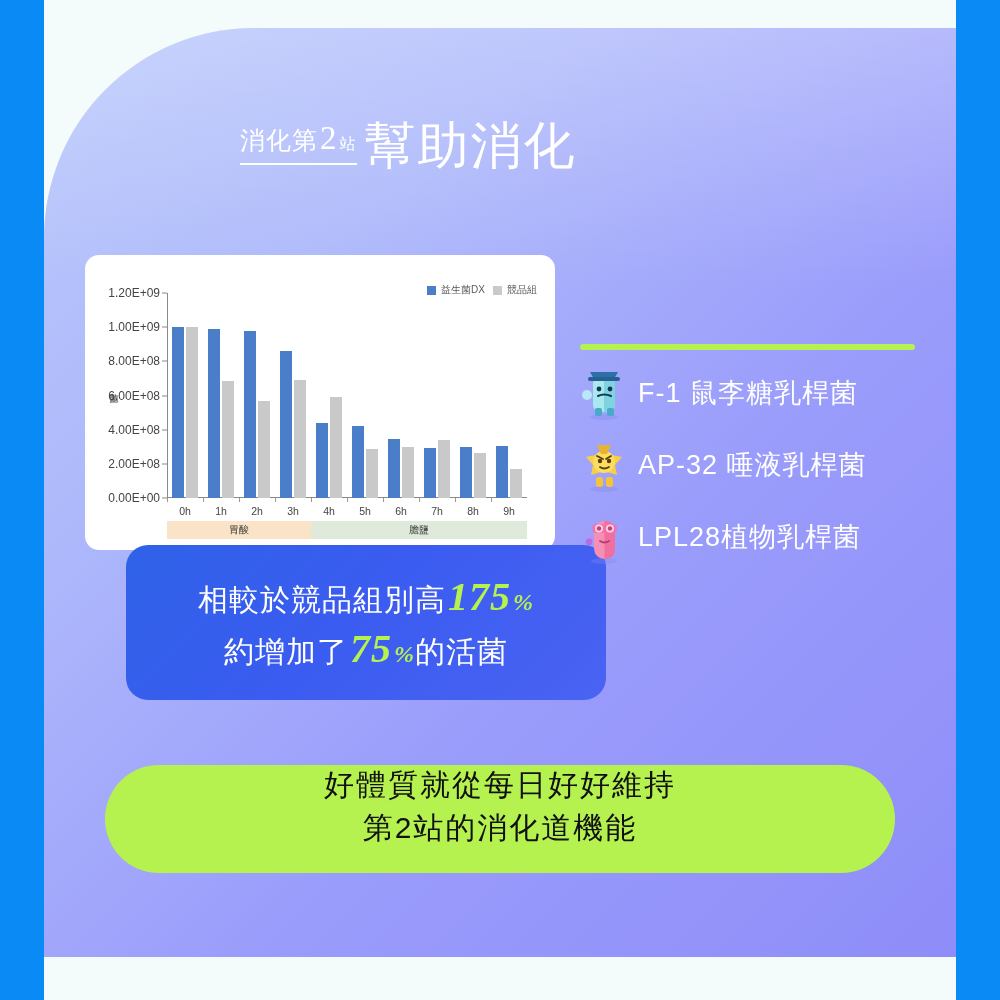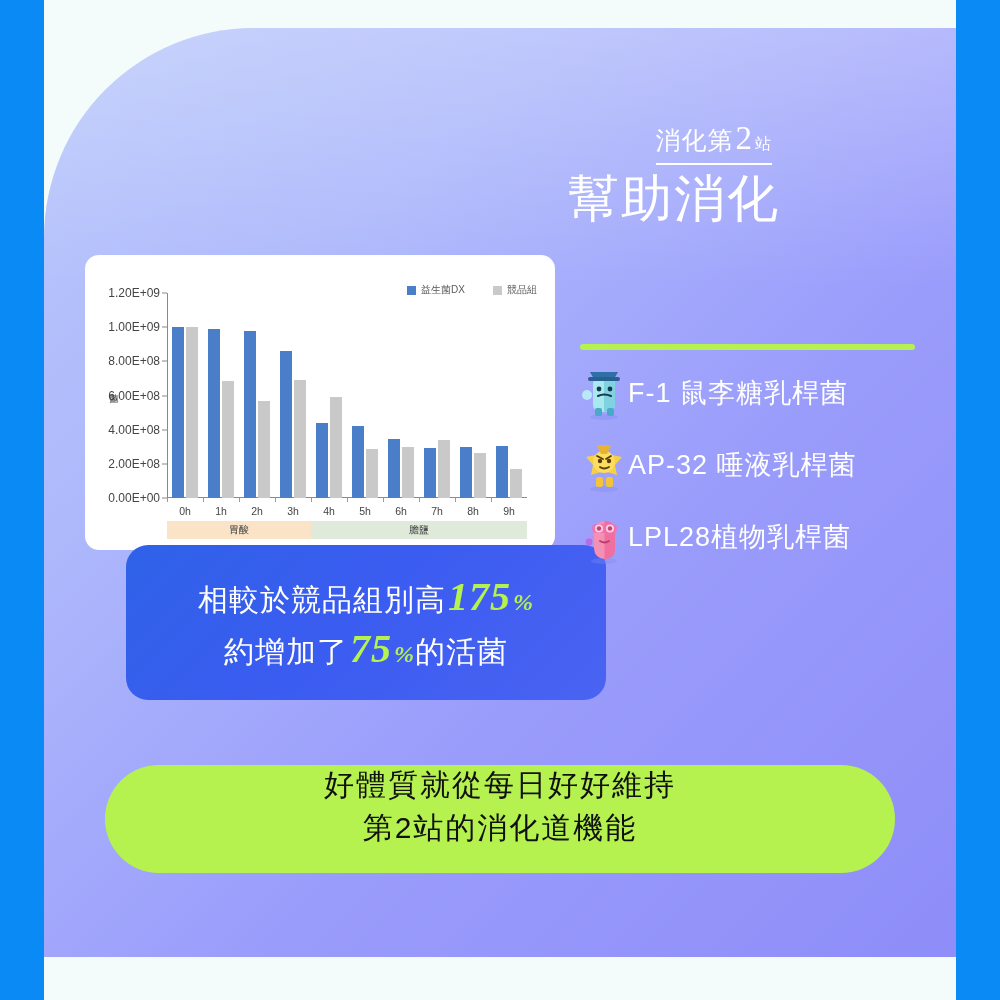--- a/index.html
+++ b/index.html
@@ -25,41 +25,41 @@
     border-top-left-radius:210px;
   }
   .panel-top-fade{
     position:absolute;left:0;top:0;width:100%;height:260px;
     background:linear-gradient(180deg,rgba(255,255,255,0.22) 0%,rgba(255,255,255,0) 100%);
     border-top-left-radius:210px;pointer-events:none;
   }
 
   
   .header{position:absolute;left:240px;top:120px;width:540px;height:100px;
-          display:flex;align-items:flex-end;justify-content:flex-start;flex-direction:column;}
+          display:flex;align-items:flex-start;justify-content:flex-start;}
   .kicker-wrap{display:flex;flex-direction:column;align-items:center;margin-right:8px;padding-bottom:8px;}
   .kicker{color:#ffffff;font-size:25px;letter-spacing:1px;white-space:nowrap;
           font-family:"Liberation Serif","DejaVu Serif",serif;}
   .kicker .num{font-size:33px;font-weight:400;padding:0 2px;}
   .kicker .sm{font-size:16px;}
   .kicker-rule{width:100%;height:2px;background:#ffffff;margin-top:6px;}
   .h-title{
     color:#ffffff;font-size:51px;line-height:1;letter-spacing:2px;white-space:nowrap;
     font-family:Liberation Mono, monospace;
     transform:translateY(4px);
   }
 
   
   .chart-card{
     position:absolute;left:85px;top:255px;width:470px;height:295px;
     background:#ffffff;border-radius:14px;
   }
   .chart-inner{position:absolute;left:0;top:0;width:470px;height:295px;}
 
-  .legend{position:absolute;right:18px;top:28px;display:flex;gap:28px;align-items:center;}
+  .legend{position:absolute;right:18px;top:28px;display:flex;gap:8px;align-items:center;}
   .legend-item{display:flex;align-items:center;gap:5px;}
   .legend-sw{width:9px;height:9px;display:inline-block;}
   .legend-tx{font-size:10px;color:#5a5a5a;white-space:nowrap;}
 
   .ylab{
     position:absolute;left:22px;top:132px;font-size:9px;color:#666;
     writing-mode:vertical-rl;text-orientation:upright;letter-spacing:-1px;
   }
 
   .plot{position:absolute;left:82px;top:38px;width:360px;height:205px;}
@@ -92,21 +92,21 @@
   .stat-line{color:#ffffff;font-size:30px;letter-spacing:1px;white-space:nowrap;display:flex;align-items:baseline;}
   .hl{color:#b6f24f;font-style:italic;font-weight:bold;font-size:40px;
       font-family:"Liberation Serif","DejaVu Serif",serif;padding:0 2px;}
   .hl-pct{color:#b6f24f;font-style:italic;font-weight:bold;font-size:24px;
       font-family:"Liberation Serif","DejaVu Serif",serif;}
 
   
   .rcol{position:absolute;left:580px;top:318px;width:345px;}
   .r-head{color:#ffffff;font-size:42px;line-height:1.28;letter-spacing:4px;font-weight:bold;}
   .r-rule{width:335px;height:6px;background:#b6f24f;border-radius:3px;margin-top:26px;}
-  .strain{display:flex;align-items:center;margin-top:14px;height:58px;}
+  .strain{display:flex;align-items:center;gap:10px;margin-top:14px;height:58px;}
   .strain-name{color:#ffffff;font-size:27px;letter-spacing:1px;white-space:nowrap;}
   .mascot{width:48px;height:56px;flex:0 0 48px;}
 
   
   .banner{
     position:absolute;left:105px;top:765px;width:790px;height:108px;
     background:#b6f24f;border-radius:54px;
     display:flex;flex-direction:column;align-items:center;justify-content:flex-start;gap:2px;
   }
   .banner-line{color:#111111;font-size:30px;letter-spacing:2px;white-space:nowrap;}

